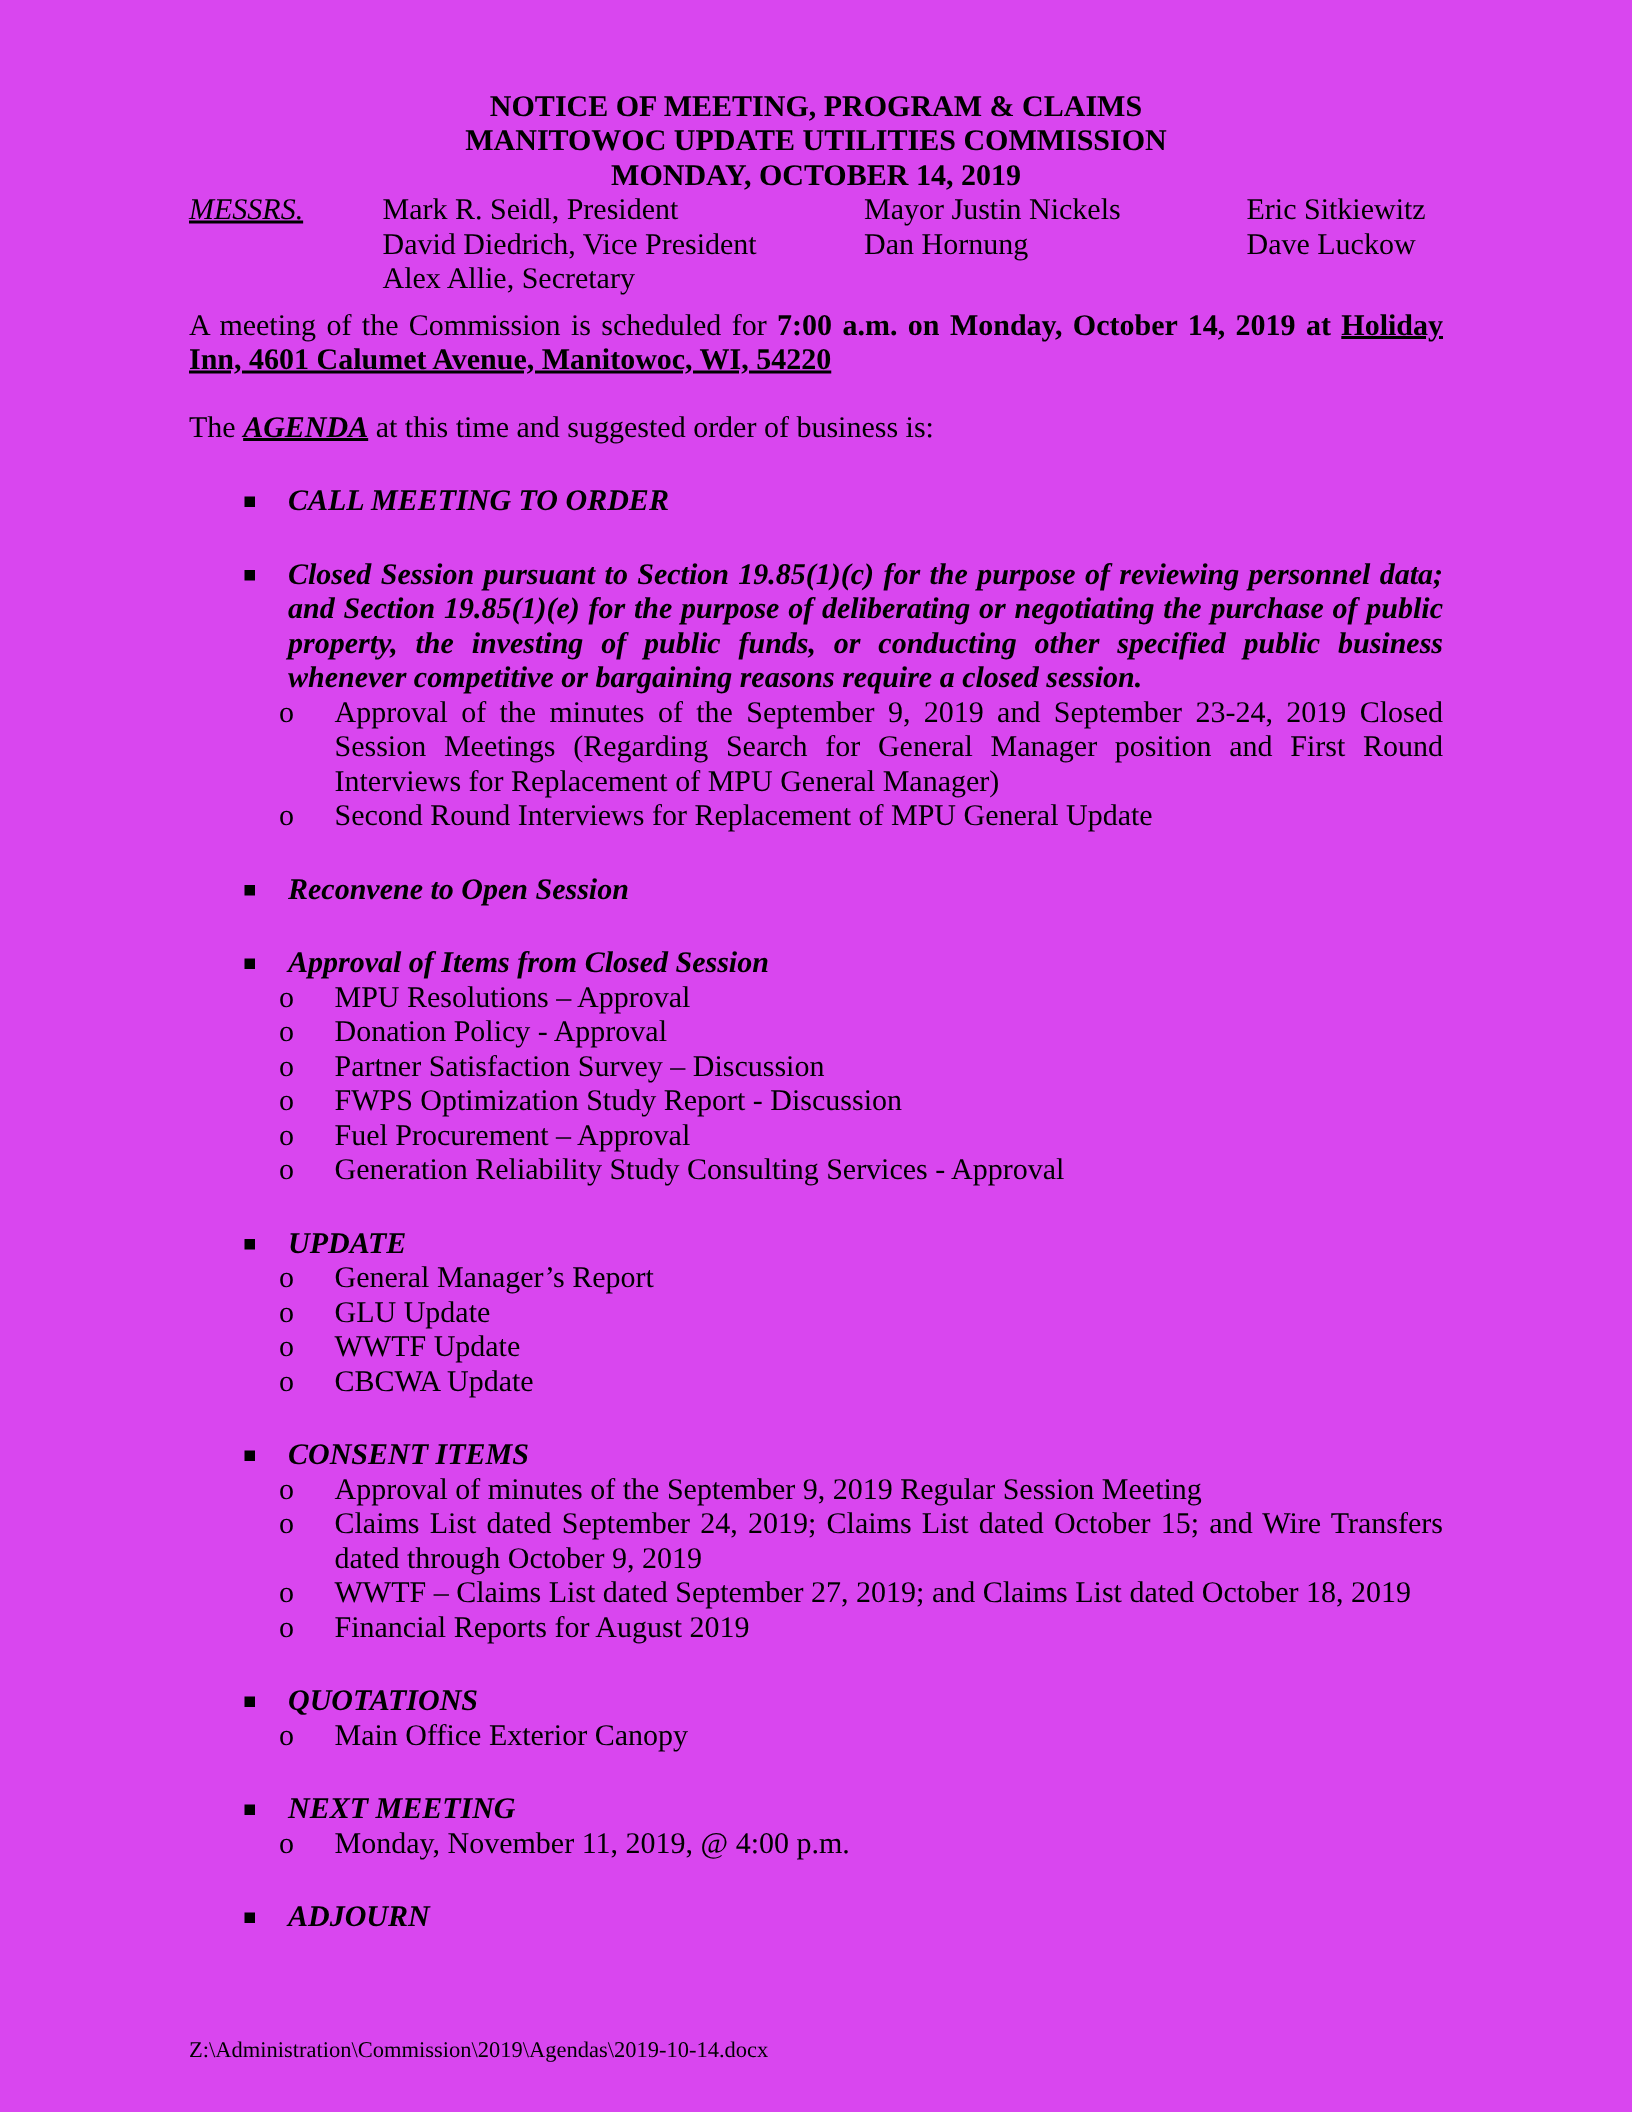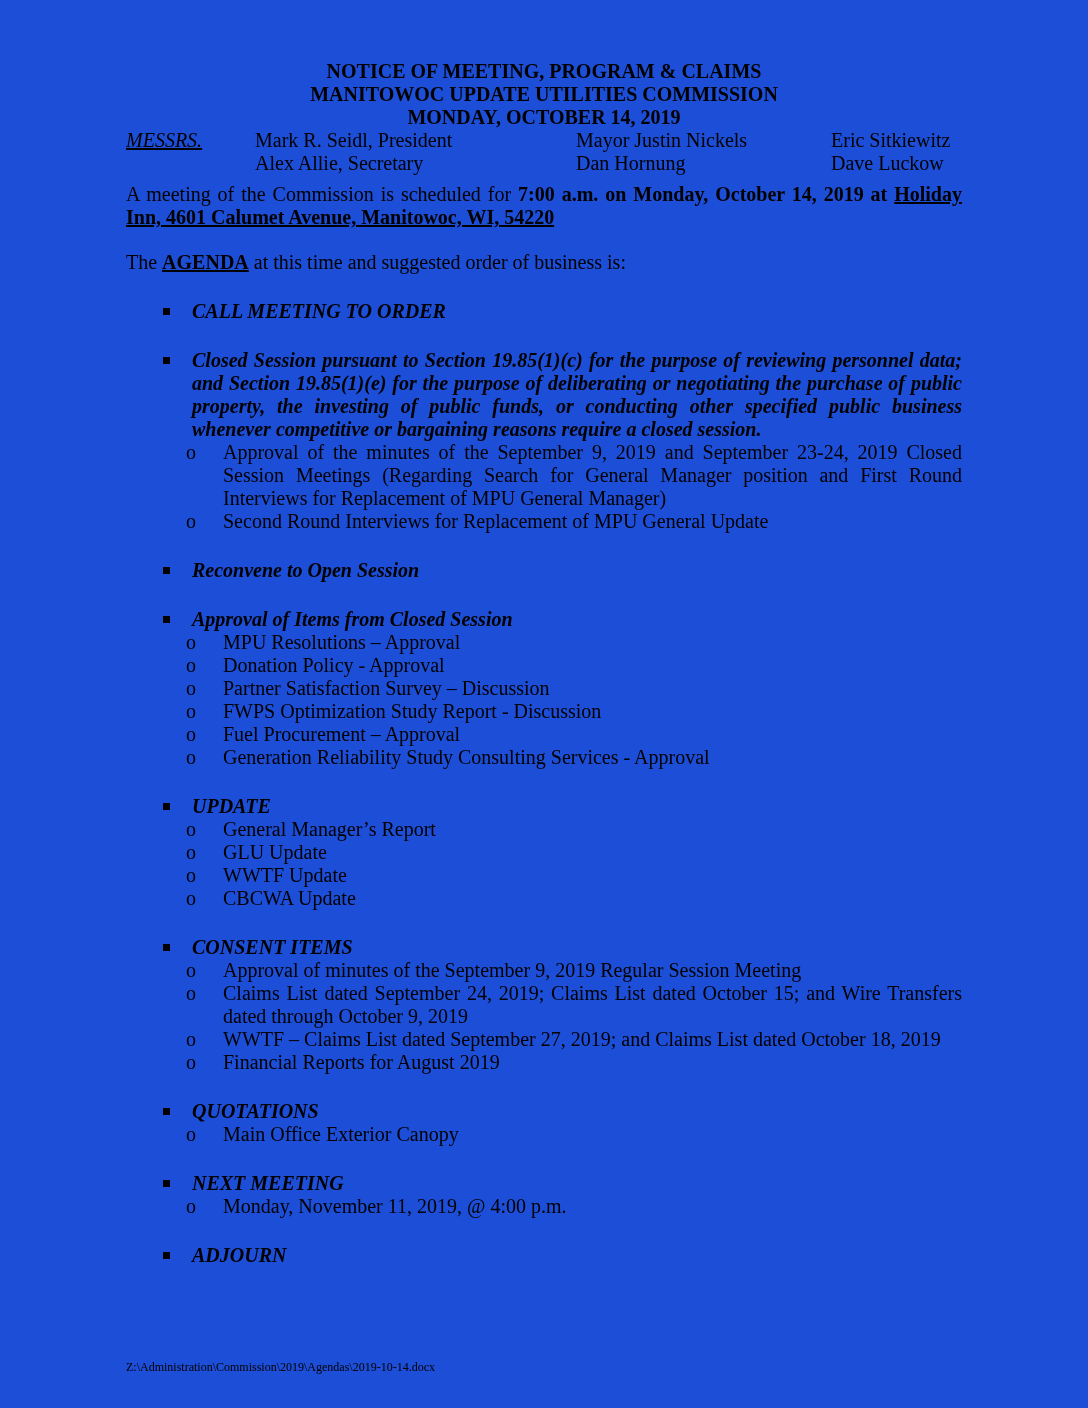--- a/index.html
+++ b/index.html
@@ -1,64 +1,65 @@
 <!DOCTYPE html>
 <html><head>
 <meta charset="utf-8">
 <style>
   html,body{margin:0;padding:0;background:#ffffff;}
   .page{
     position:relative;
     width:1088px;height:1408px;
-    background:#1d4ed8;
+    background:#d946ef;
     box-sizing:border-box;
     padding:60px 126px 0 126px;
     font-family:"Liberation Serif","DejaVu Serif",serif;
     font-size:20px;line-height:23px;color:#000000;
     overflow:hidden;
   }
   .title-block{text-align:center;font-weight:bold;}
   .messrs{display:grid;grid-template-columns:129px 321px 255px 1fr;}
   .messrs-label{font-style:italic;text-decoration:underline;}
   .meeting-para{margin-top:8px;text-align:justify;}
   .b{font-weight:bold;}
   .bu{font-weight:bold;text-decoration:underline;}
   .agenda-intro{margin-top:22px;}
-  .agenda-em{font-weight:bold;text-decoration:underline;margin-top:27px;}
+  .agenda-em{font-weight:bold;font-style:italic;text-decoration:underline;margin-top:27px;}
   .agenda-list{margin-top:5px;}
   .item{display:flex;margin-left:37px;margin-top:26px;font-style:italic;}
   .bullet-cell{flex:0 0 29px;}
   .sq{display:block;width:7px;height:7px;background:#000;margin-top:8px;}
   .item-label{flex:1;font-weight:bold;}
   .sub{display:flex;margin-left:60px;}
   .o-cell{flex:0 0 37px;}
   .sub-text{flex:1;}
   .justify{text-align:justify;}
   .footer{
     position:absolute;left:126px;bottom:32px;
-    font-size:12px;line-height:17px;
+    font-size:15px;line-height:17px;
   }
 </style>
 </head>
 <body>
 
 <div class="page">
 
   <div class="title-block">
     <div>NOTICE OF MEETING, PROGRAM &amp; CLAIMS</div>
     <div>MANITOWOC UPDATE UTILITIES COMMISSION</div>
     <div>MONDAY, OCTOBER 14, 2019</div>
   </div>
 
   <div class="messrs">
     <div>
       <span class="messrs-label">MESSRS.</span>
     </div>
     <div>
       <div>Mark R. Seidl, President</div>
+      <div>David Diedrich, Vice President</div>
       <div>Alex Allie, Secretary</div>
     </div>
     <div>
       <div>Mayor Justin Nickels</div>
       <div>Dan Hornung</div>
     </div>
     <div>
       <div>Eric Sitkiewitz</div>
       <div>Dave Luckow</div>
     </div>

